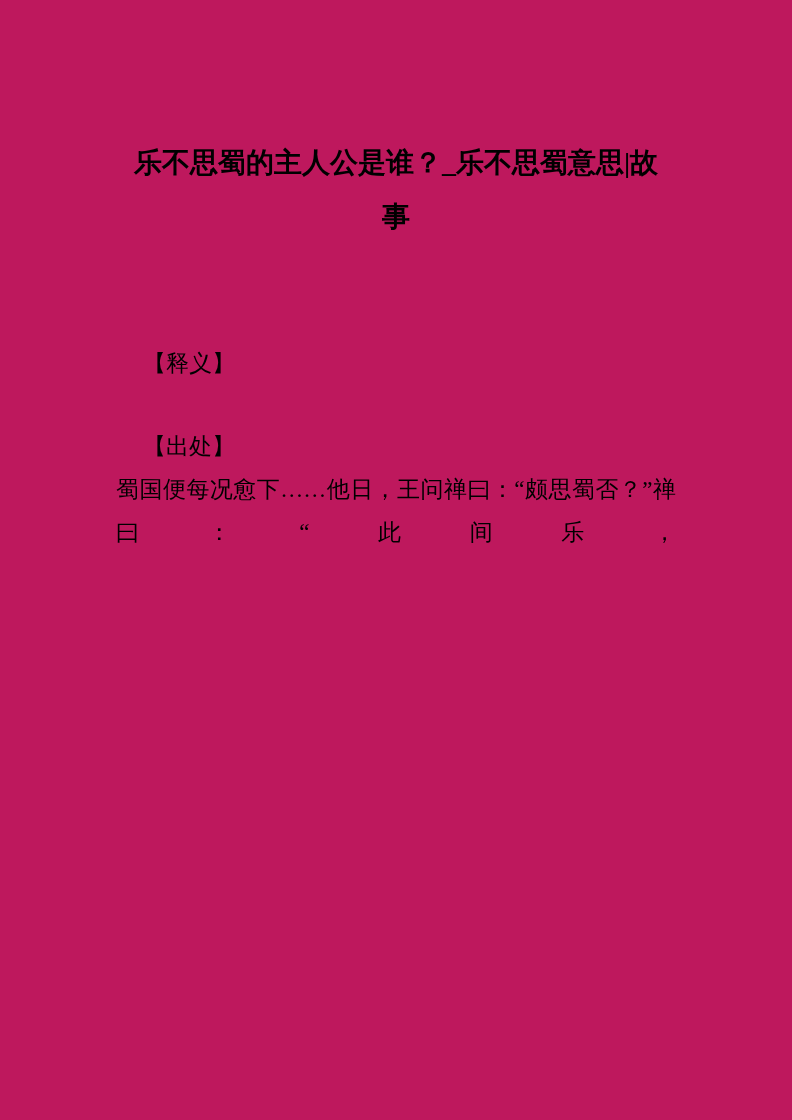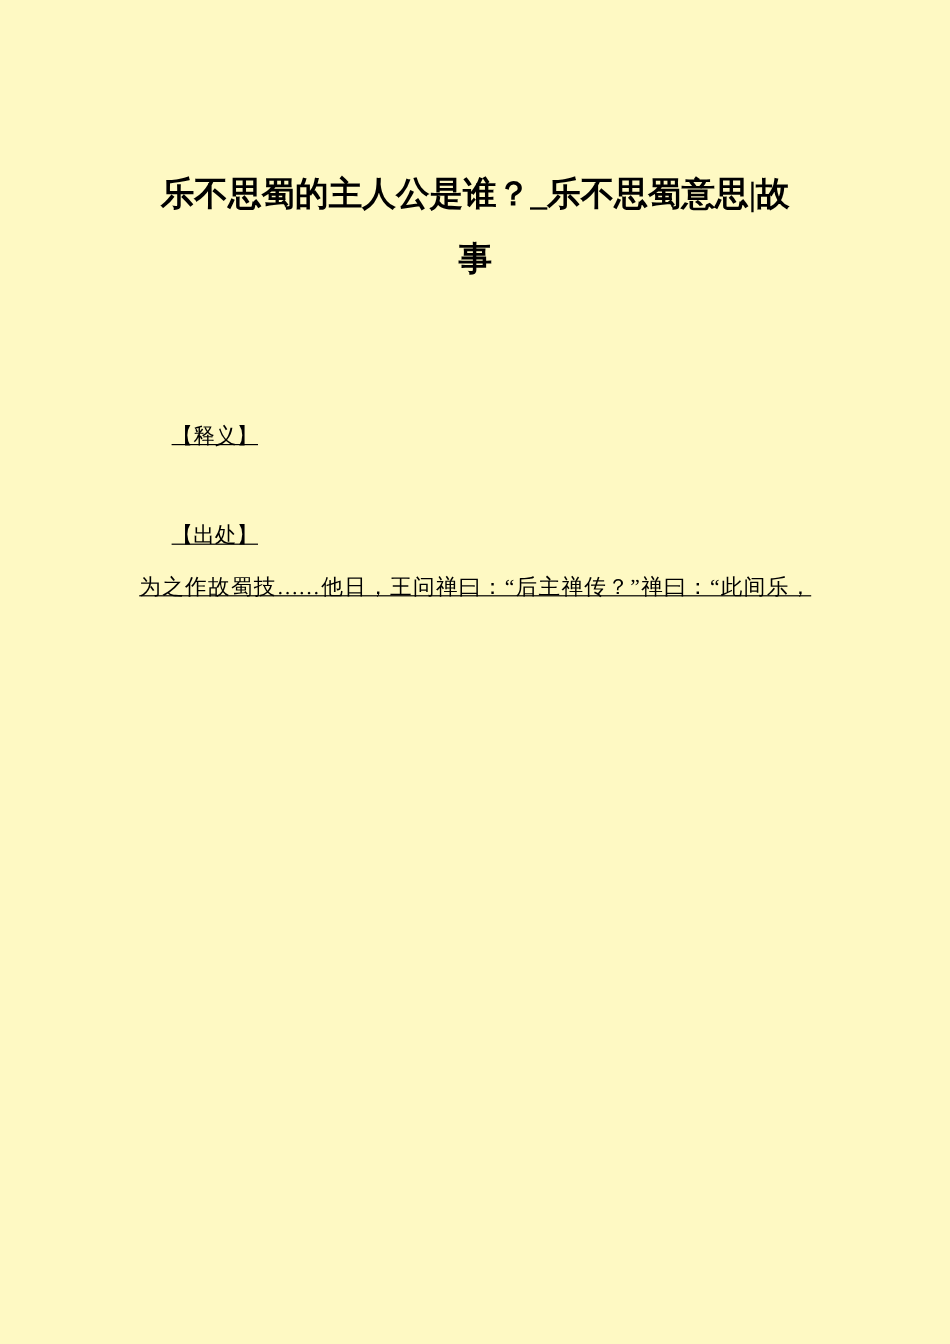--- a/index.html
+++ b/index.html
@@ -9,43 +9,42 @@
   }
   body {
     width: 792px;
     height: 1120px;
     overflow: hidden;
   }
   .page {
     box-sizing: border-box;
     width: 792px;
     height: 1120px;
-    background: #fef9c3;
+    background: #be185d;
     color: #000000;
     font-family: "Liberation Serif", "DejaVu Serif", serif;
     padding: 136px 116px 0 116px;
     overflow: hidden;
   }
   .doc-title {
     margin: 0 0 98px 0;
     font-size: 28px;
     font-weight: bold;
     line-height: 54px;
     text-align: center;
     color: #000000;
   }
   .title-line { display: block; }
   .section { margin: 0; padding: 0; }
   .section + .section { margin-top: 40px; }
   .line {
-    font-size: 18px;
+    font-size: 23px;
     line-height: 43px;
     text-align: left;
     color: #000000;
-    text-decoration: underline;
   }
   .indent { text-indent: 27px; }
   .fill {
     text-align: justify;
     text-align-last: justify;
   }
   .gap-above { margin-top: 43px; }
 </style>
 </head>
 <body>
@@ -59,17 +58,17 @@
 
   <div class="section">
     <div class="line indent">【释义】</div>
   </div>
 
   <div class="section">
   </div>
 
   <div class="section">
     <div class="line indent">【出处】</div>
-    <div class="line fill">为之作故蜀技……他日，王问禅曰：“后主禅传？”禅曰：“此间乐，</div>
+    <div class="line fill">蜀国便每况愈下……他日，王问禅曰：“颇思蜀否？”禅曰：“此间乐，</div>
   </div>
 
 
 </div>
 
 </body></html>

